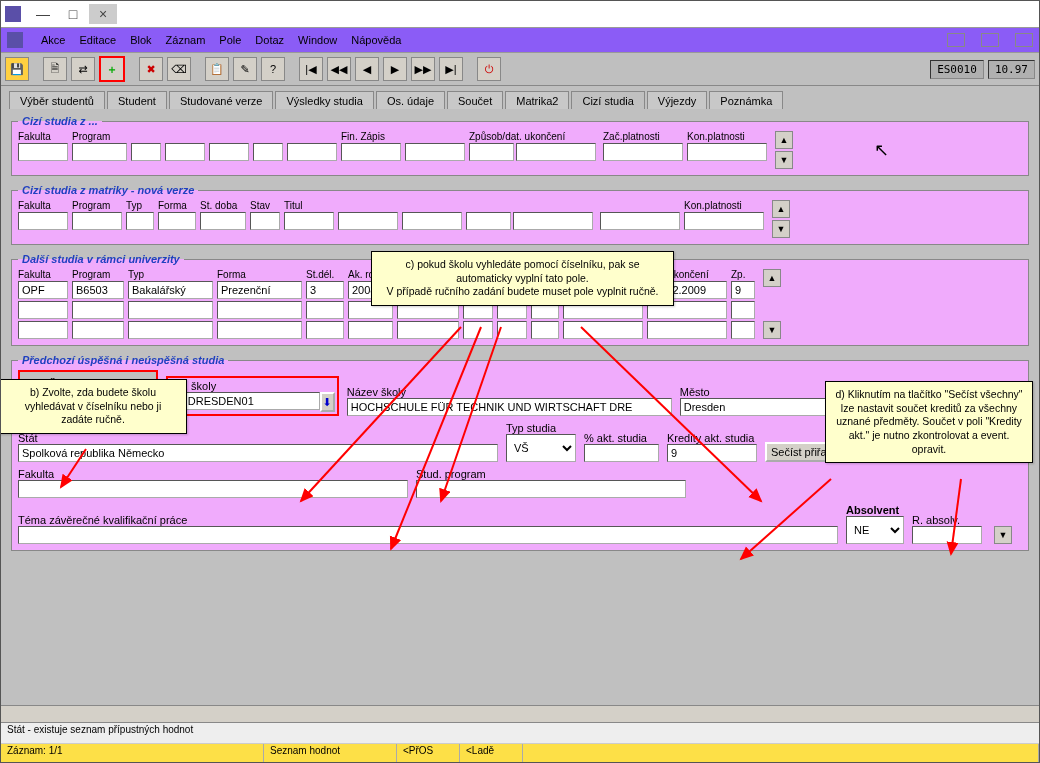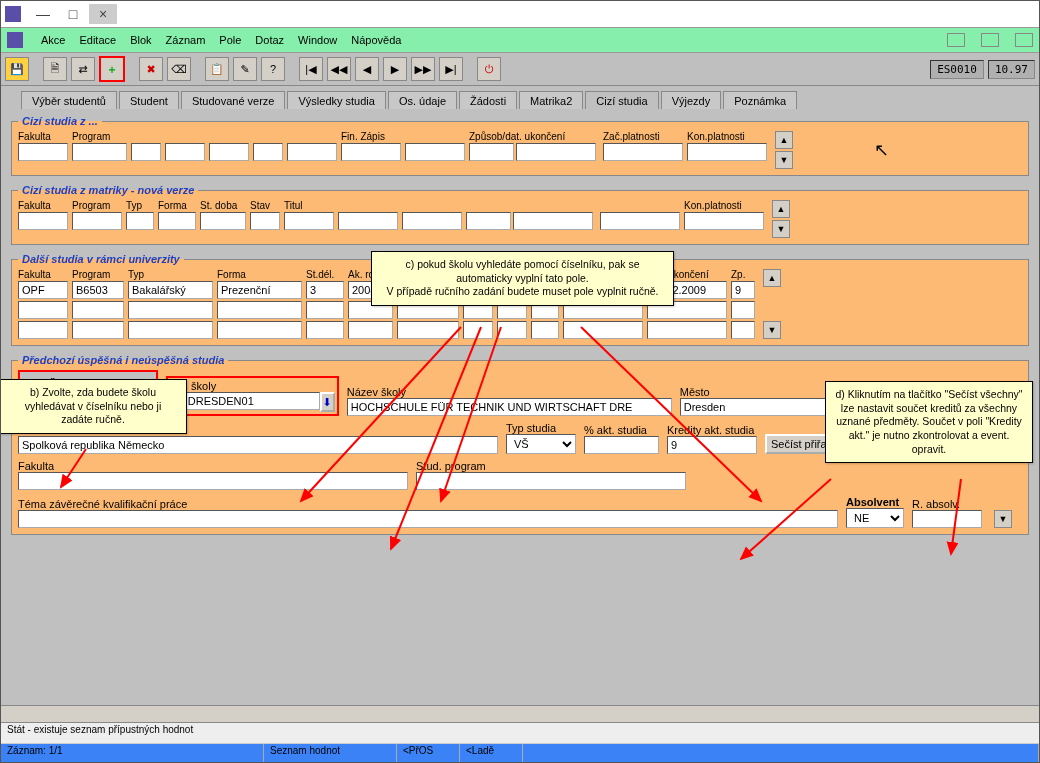--- a/index.html
+++ b/index.html
@@ -2,59 +2,59 @@
 <html><head>
 <meta charset="utf-8">
 <style>
 html,body{margin:0;padding:0;font-family:Tahoma,Arial,sans-serif;font-size:11px;color:#000;background:#fff}
 .window{width:1040px;height:763px;border:1px solid #555;box-sizing:border-box;display:flex;flex-direction:column;background:#bfbfbf;position:relative}
 .titlebar{height:26px;background:#fff;color:#222;display:flex;align-items:center;padding:0 4px;border-bottom:1px solid #999}
 .titlebar .icon-sq{width:16px;height:16px;background:#5a4fa8;margin-right:6px}
 .titlebar .title{flex:1;text-align:center;font-size:12px}
 .titlebar .winbtn{width:28px;height:20px;margin-left:2px;display:flex;align-items:center;justify-content:center;font-size:14px;color:#444}
 .titlebar .winbtn.close{background:#ccc}
-.menubar{height:20px;background:#86efac;display:flex;align-items:center;padding:2px 6px;gap:14px;border-bottom:1px solid #999}
+.menubar{height:20px;background:#8b5cf6;display:flex;align-items:center;padding:2px 6px;gap:14px;border-bottom:1px solid #999}
 .menubar .mitem{cursor:default}
 .menubar .icon-sq{width:16px;height:16px;background:#5a4fa8;margin-right:4px}
 .menubar .spacer{flex:1}
 .menubar .mini{width:16px;height:12px;border:1px solid #888;margin-left:2px}
 .toolbar{height:28px;background:#bfbfbf;display:flex;align-items:center;padding:2px 4px;gap:4px;border-bottom:1px solid #888}
 .tbtn{width:22px;height:22px;border:1px solid #888;background:#d4d0c8;display:flex;align-items:center;justify-content:center;font-size:11px}
 .tbtn.sep{border:none;background:none;width:6px}
 .toolbar .grow{flex:1}
 .toolbar .code{background:#b0b0b0;border:1px inset #888;padding:2px 6px;font-family:monospace;font-size:11px}
-.tabs{display:flex;gap:2px;padding:4px 8px 0 20px;background:#c0c0c0}
+.tabs{display:flex;gap:2px;padding:4px 8px 0 8px;background:#c0c0c0}
 .tab{border:1px solid #888;border-bottom:none;background:#c8c8c8;padding:3px 10px;font-size:11px;position:relative;top:1px}
 .tab.active{background:#c0c0c0;font-weight:normal}
 .formarea{flex:1;background:#c0c0c0;padding:4px 10px 4px 10px;overflow:hidden;position:relative}
-fieldset{border:1px solid #888;margin:2px 0 8px 0;padding:4px 6px 6px 6px;background:#fdba74}
+fieldset{border:1px solid #888;margin:2px 0 8px 0;padding:4px 6px 6px 6px;background:#f0abfc}
 legend{color:#2040c0;font-style:italic;font-weight:bold;font-size:11px;padding:0 4px}
 .cols{display:flex;gap:4px}
 .col{display:flex;flex-direction:column}
 .col .hdr{font-size:10px;white-space:nowrap;margin-bottom:1px}
 .inp{background:#fff;border:1px inset #aaa;height:18px;padding:1px 3px;box-sizing:border-box;font-size:11px}
 .scrollbtns{display:flex;flex-direction:column;gap:2px;margin-left:4px}
 .scrollbtns .sb{width:16px;height:16px;background:#d4d0c8;border:1px solid #888;display:flex;align-items:center;justify-content:center;font-size:9px}
 .row{display:flex;gap:4px;margin-top:2px}
 .radiogrp{border:2px solid #f00;padding:4px;display:flex;flex-direction:column;gap:2px;background:#c0c0c0}
 .radiogrp label{display:flex;align-items:center;gap:4px}
 .school-row{display:flex;gap:8px;align-items:flex-end}
 .lbl{font-size:11px}
 .field{display:flex;flex-direction:column}
 .field-red{border:2px solid #f00;padding:2px}
 .btn3d{background:#d4d0c8;border:2px outset #fff;padding:2px 4px;font-size:11px;height:20px;box-sizing:border-box}
 .redbox{border:2px solid #f00}
 .status{height:18px;background:#eee;border-top:1px solid #888;padding:1px 6px;font-size:10px}
-.status2{height:18px;background:#3b82f6;display:flex;border-top:1px solid #ccc}
+.status2{height:18px;background:#fde047;display:flex;border-top:1px solid #ccc}
 .status2 .cell{border-right:1px solid #aaa;padding:1px 6px;font-size:10px}
 .callout{position:absolute;background:#ffffcc;border:1px solid #000;padding:6px 8px;font-size:10.5px;line-height:1.3;text-align:center;z-index:20;box-shadow:1px 1px 2px rgba(0,0,0,0.2)}
 .arrow{position:absolute;z-index:15;pointer-events:none}
 .cursor{position:absolute;font-size:18px;z-index:30}
 .bold{font-weight:bold}
-select.inp{height:20px}
+select.inp{height:28px}
 .inline-row{display:flex;gap:8px;align-items:flex-end;margin-top:6px}
 </style>
 </head>
 <body>
 
 <div class="window">
 
   <div class="titlebar">
     <div class="icon-sq"></div>
     <div class="winbtn">—</div>
@@ -104,21 +104,21 @@
     <div class="code">ES0010</div>
     <div class="code">10.97</div>
   </div>
 
   <div class="tabs">
     <div class="tab">Výběr studentů</div>
     <div class="tab">Student</div>
     <div class="tab">Studované verze</div>
     <div class="tab">Výsledky studia</div>
     <div class="tab">Os. údaje</div>
-    <div class="tab">Žádosti</div>
+    <div class="tab">Součet</div>
     <div class="tab">Matrika2</div>
     <div class="tab active">Cizí studia</div>
     <div class="tab">Výjezdy</div>
     <div class="tab">Poznámka</div>
   </div>
 
   <div class="formarea">
 
     <fieldset>
       <legend>Cizí studia z ...</legend>

